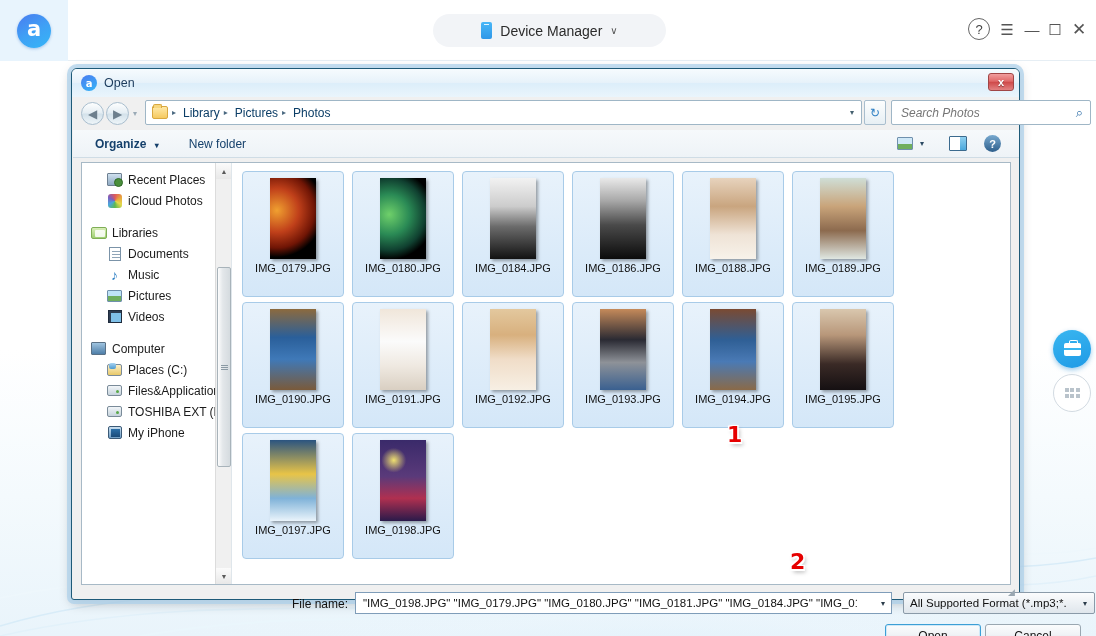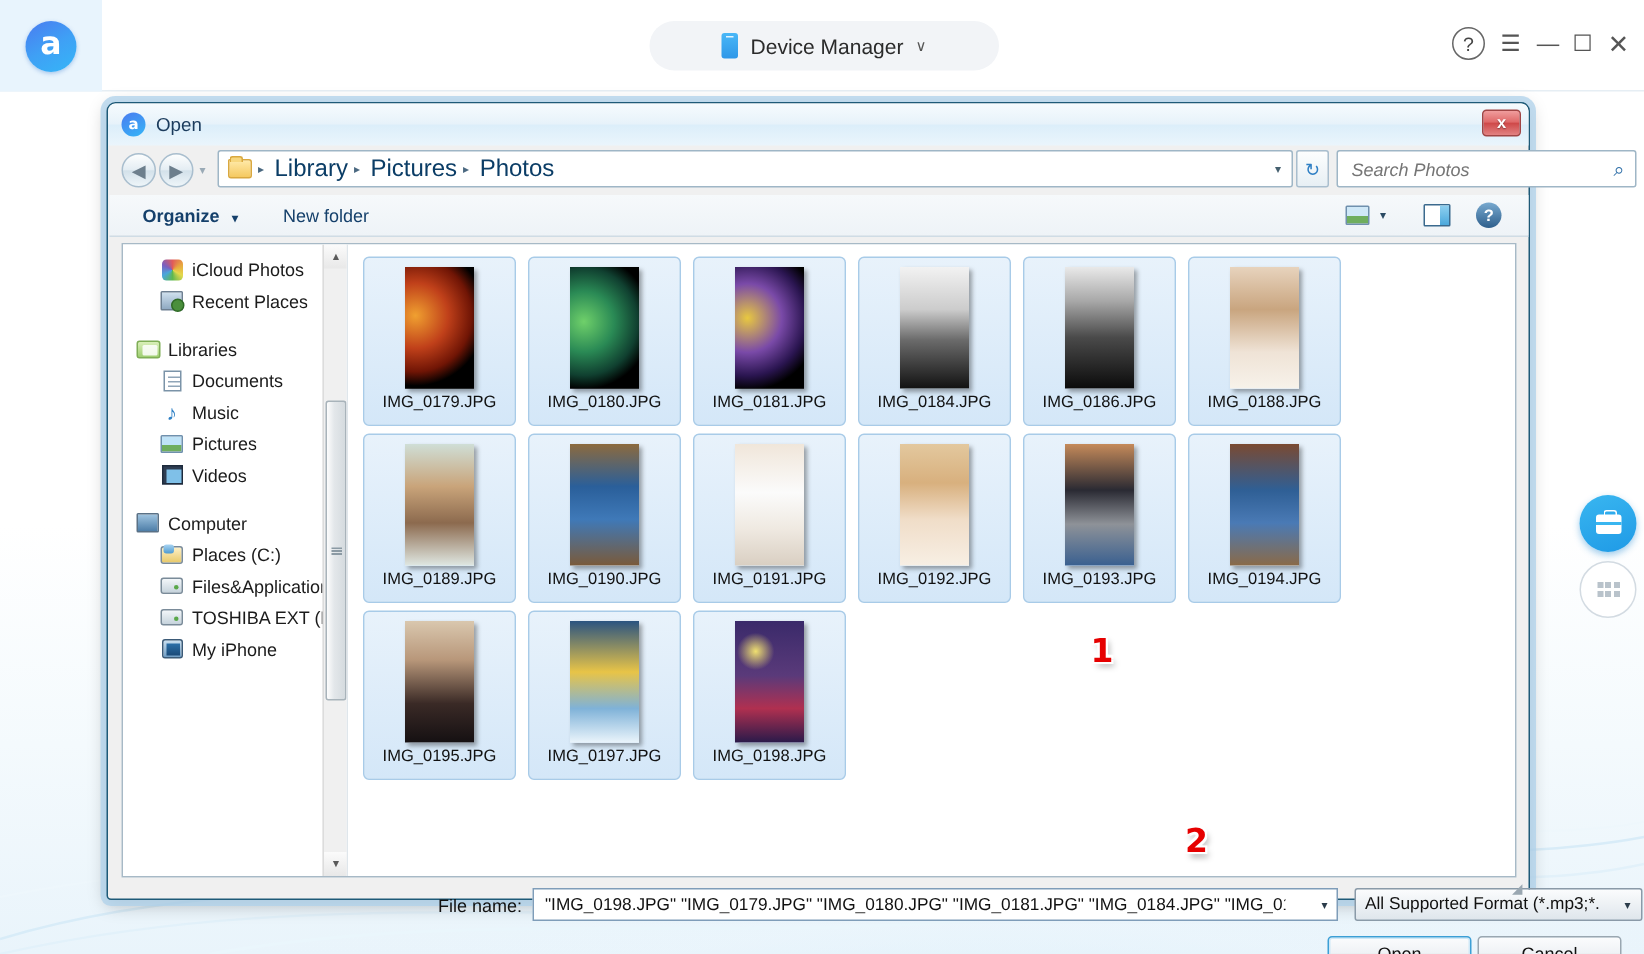--- a/index.html
+++ b/index.html
@@ -117,21 +117,21 @@
     background:#fff; border:1px solid #9fb6c6; border-radius:2px;
     display:flex; align-items:center;
   }
   #crumb-folder{
     margin-left:6px; width:16px; height:13px; border-radius:1px 2px 2px 2px;
     background:linear-gradient(180deg,#ffe9a8,#f5c960);
     border:1px solid #d9a83f; position:relative;
   }
   #crumb-folder:before{ content:""; position:absolute; left:0; top:-3px; width:7px; height:3px;
     background:#f7d77e; border:1px solid #d9a83f; border-bottom:none; border-radius:2px 2px 0 0; }
-  .crumb{ font-size:16px; color:#0b3d66; margin:0 0 0 3px; cursor:pointer; }
+  .crumb{ font-size:12px; color:#0b3d66; margin:0 0 0 3px; cursor:pointer; }
   .crumb-sep{ font-size:8px; color:#4a6880; margin:0 4px; }
   #crumb-chev{ margin-left:auto; margin-right:7px; font-size:8px; color:#45606f; cursor:pointer; }
   #nav-refresh{
     position:absolute; left:791px; top:3px; width:22px; height:25px;
     border:1px solid #a9bece; border-radius:2px;
     background:linear-gradient(180deg,#fdfefe,#e7eff4);
     color:#2f7fc4; font-size:12px; display:flex; align-items:center; justify-content:center; cursor:pointer;
   }
   #searchbox{
     position:absolute; left:818px; top:3px; width:200px; height:25px;
@@ -249,21 +249,21 @@
     background:linear-gradient(90deg,#fdfdfd,#e3e7ea 40%,#d5dbdf 100%);
     display:flex; align-items:center; justify-content:center; cursor:pointer;
   }
   #sb-thumb .grip{ width:7px; height:5px;
     background:repeating-linear-gradient(180deg,#8b9aa4 0 1px,transparent 1px 2px); }
 
   
   #content{ flex:1; position:relative; background:#fff; padding:8px 0 0 10px; }
   #grid{ display:flex; flex-wrap:wrap; gap:0px; }
   .thumb{
-    width:102px; height:113px; margin:0 8px 5px 0;
+    width:102px; height:126px; margin:0 8px 5px 0;
     border:1px solid #a8cbe8; border-radius:4px;
     background:linear-gradient(180deg,#e8f2fb 0%,#d4e7f8 100%);
     display:flex; flex-direction:column; align-items:center; justify-content:flex-start;
     cursor:pointer; position:relative;
   }
   .thumb .img{
     margin-top:6px; width:46px; height:81px;
     box-shadow:2px 2px 3px rgba(0,0,0,.35);
     background-size:cover; background-position:center;
   }
@@ -431,29 +431,29 @@
       <span class="q">?</span>
     </div>
   </div>
 
   <div id="dlg-body">
 
     <div id="sidebar">
       <div id="side-list">
           <div class="si child">
             <span class="ico">
+              <span class="ic-recent"></span>
+            </span>
+            <span class="lb">Recent Places</span>
+          </div>
+          <div class="si child">
+            <span class="ico">
               <span class="ic-icloud"></span>
             </span>
             <span class="lb">iCloud Photos</span>
-          </div>
-          <div class="si child">
-            <span class="ico">
-              <span class="ic-recent"></span>
-            </span>
-            <span class="lb">Recent Places</span>
           </div>
           <div class="gap"></div>
           <div class="si grp">
             <span class="ico">
               <span class="ic-lib"></span>
             </span>
             <span class="lb">Libraries</span>
           </div>
           <div class="si child">
             <span class="ico">
@@ -525,24 +525,20 @@
       <div id="grid">
           <div class="thumb">
             <div class="img" style="background: radial-gradient(circle at 15% 40%, rgb(240, 160, 48) 0%, rgb(192, 64, 26) 35%, rgb(112, 21, 5) 60%, rgb(0, 0, 0) 75%), rgb(0, 0, 0);"></div>
             <div class="nm">IMG_0179.JPG</div>
           </div>
           <div class="thumb">
             <div class="img" style="background: radial-gradient(circle at 20% 45%, rgb(111, 208, 106) 0%, rgb(42, 138, 85) 35%, rgb(16, 64, 48) 62%, rgb(0, 0, 0) 78%), rgb(0, 0, 0);"></div>
             <div class="nm">IMG_0180.JPG</div>
           </div>
           <div class="thumb">
-            <div class="img" style="background: radial-gradient(circle at 18% 42%, rgb(232, 200, 64) 0%, rgb(122, 74, 168) 38%, rgb(42, 21, 80) 64%, rgb(0, 0, 0) 80%), rgb(0, 0, 0);"></div>
-            <div class="nm">IMG_0181.JPG</div>
-          </div>
-          <div class="thumb">
             <div class="img" style="background: linear-gradient(rgb(242, 242, 242) 0%, rgb(204, 204, 204) 35%, rgb(107, 107, 107) 60%, rgb(18, 18, 18) 100%);"></div>
             <div class="nm">IMG_0184.JPG</div>
           </div>
           <div class="thumb">
             <div class="img" style="background: linear-gradient(rgb(233, 233, 233) 0%, rgb(168, 168, 168) 28%, rgb(74, 74, 74) 58%, rgb(11, 11, 11) 100%);"></div>
             <div class="nm">IMG_0186.JPG</div>
           </div>
           <div class="thumb">
             <div class="img" style="background: linear-gradient(rgb(231, 211, 189) 0%, rgb(201, 165, 127) 35%, rgb(239, 227, 214) 70%, rgb(247, 242, 234) 100%);"></div>
             <div class="nm">IMG_0188.JPG</div>

